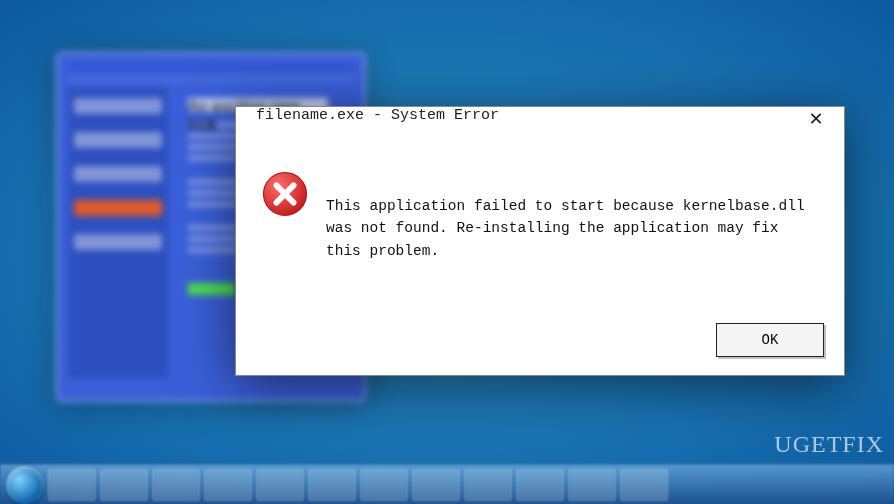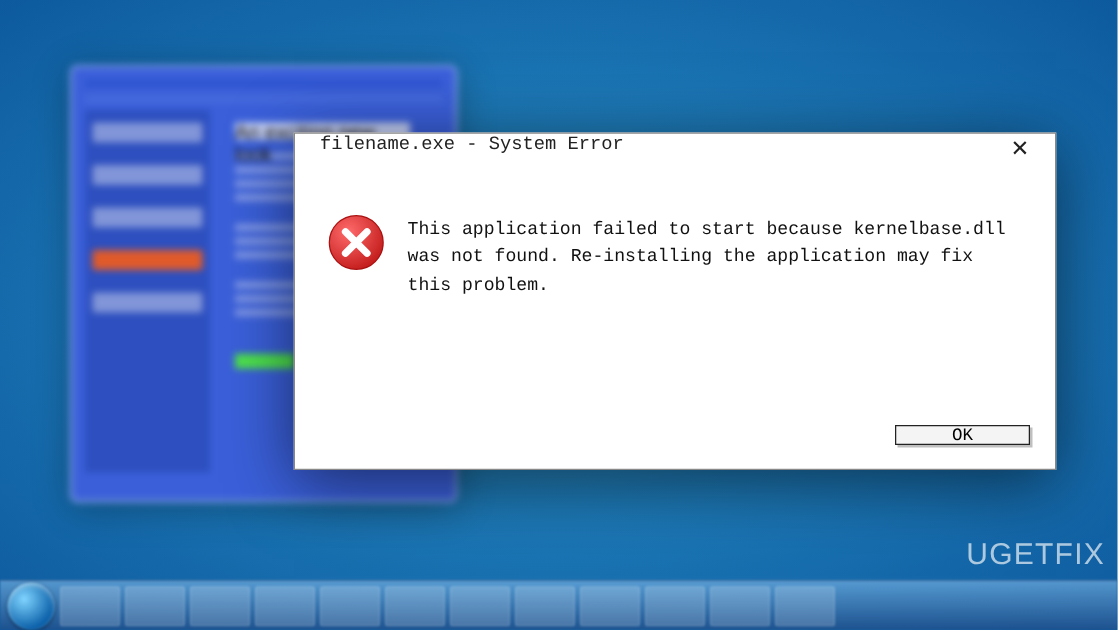--- a/index.html
+++ b/index.html
@@ -118,28 +118,29 @@
       flex-shrink: 0;
       width: 46px; height: 46px;
       margin-top: 2px;
     }
     .error-message {
       font-family: "Consolas","Courier New",monospace;
       font-size: 14.5px;
       line-height: 1.55;
       color: #111;
       padding-top: 4px;
+      margin-top: 22px;
     }
     .dialog-footer {
       position: absolute;
       bottom: 18px; right: 20px;
     }
     .ok-button {
       width: 108px;
-      height: 16px;
+      height: 34px;
       background: #f4f4f4;
       border: 1px solid #222;
       box-shadow: 2px 2px 0 rgba(0,0,0,0.25);
       font-family: "Consolas","Courier New",monospace;
       font-size: 14px;
       cursor: pointer;
     }
     .taskbar {
       position: absolute;
       left: 0; right: 0; bottom: 0;
@@ -162,21 +163,21 @@
     }
     .task-item {
       width: 48px; height: 32px;
       background: rgba(255,255,255,0.18);
       border-radius: 2px;
       border: 1px solid rgba(255,255,255,0.12);
     }
     .watermark {
       position: absolute;
       right: 10px; bottom: 46px;
-      font-family: Liberation Sans, sans-serif;
+      font-family: Liberation Serif, serif;
       font-size: 24px;
       letter-spacing: 1px;
       color: rgba(255,255,255,0.65);
       filter: blur(0.3px);
     }
   </style>
 </head>
 <body>
 
 <svg class="wallpaper-logo" viewBox="0 0 100 100">

